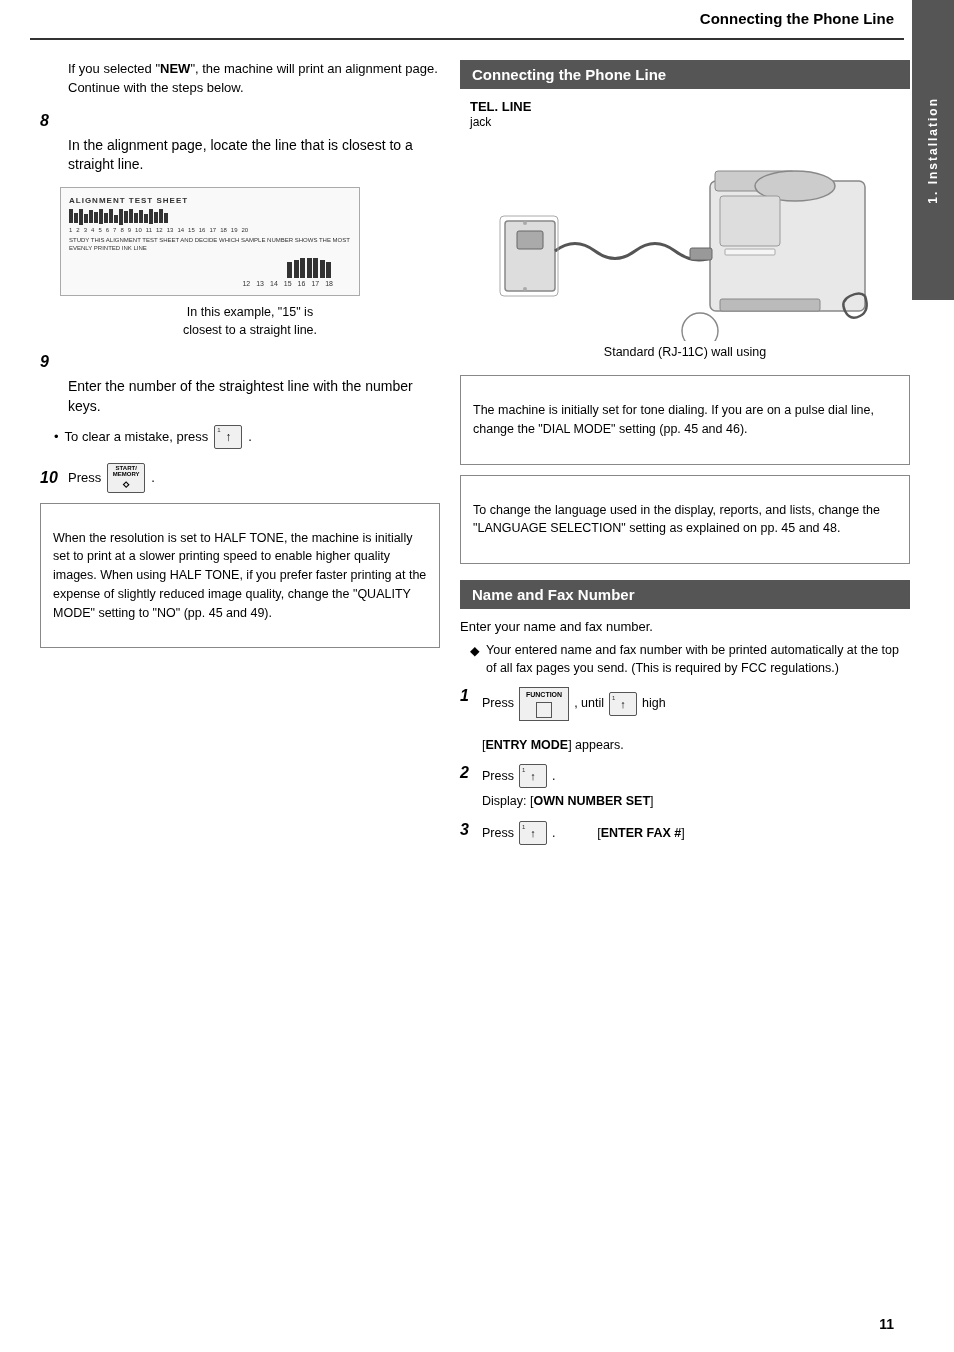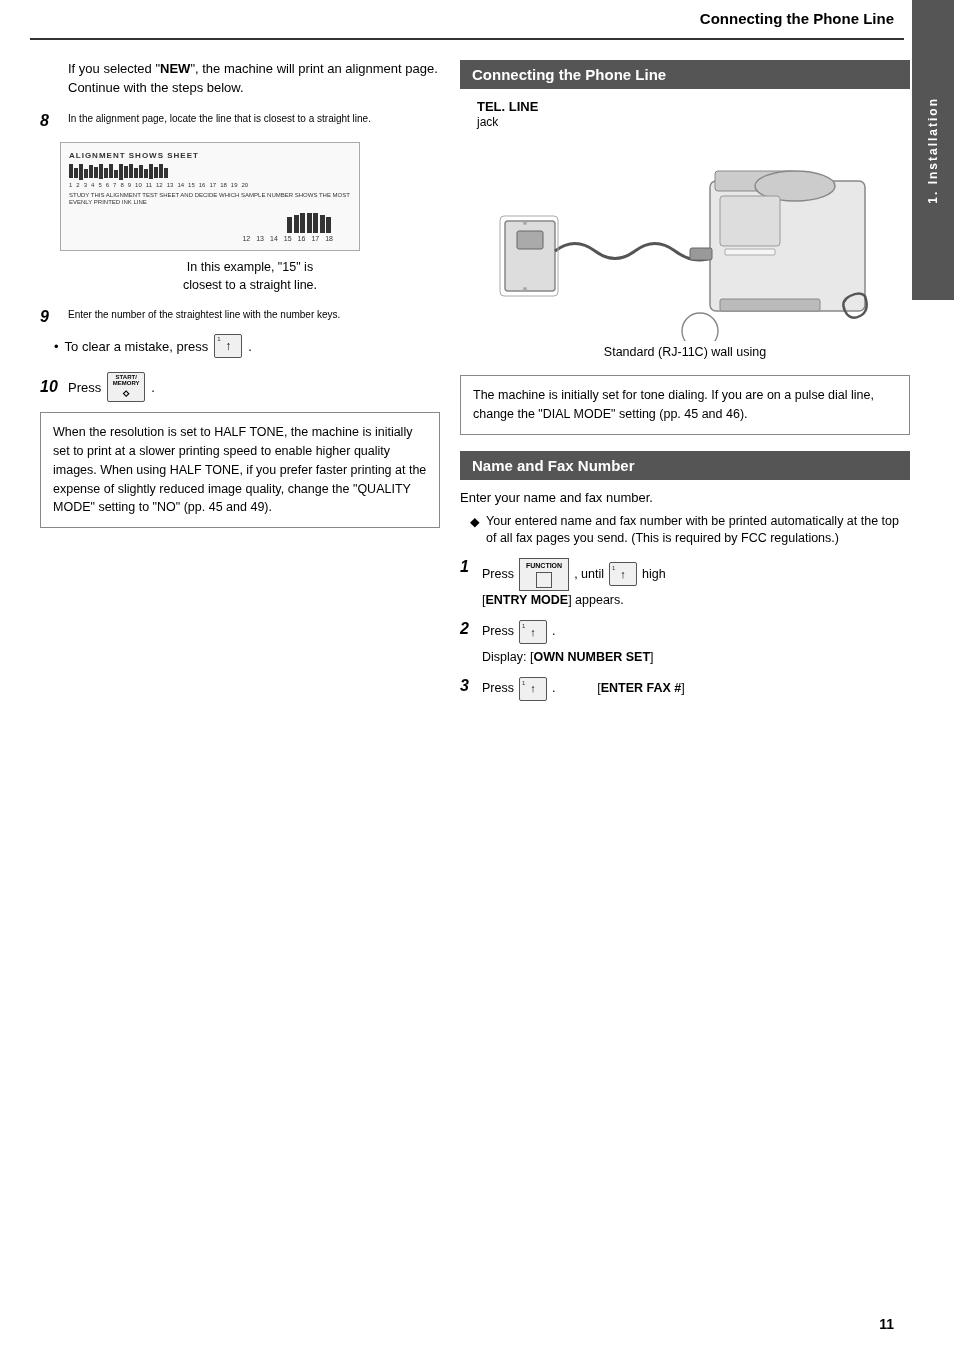--- a/index.html
+++ b/index.html
@@ -66,42 +66,43 @@
       color: white;
       font-size: 15px;
       font-weight: bold;
       padding: 6px 12px;
       margin-bottom: 10px;
     }
 
     
     .info-box {
       border: 1.5px solid #888;
-      padding: 10px 12px;
+      padding: 25px 12px;
       margin: 10px 0;
       font-size: 12.5px;
       line-height: 1.5;
     }
 
     
     .step {
       display: flex;
       align-items: flex-start;
       margin: 14px 0 8px 0;
     }
     .step-num {
       font-size: 16px;
       font-weight: bold;
       font-style: italic;
       min-width: 28px;
       margin-top: 0;
     }
     .step-text {
-      font-size: 10px;
+      font-size: 14px;
       line-height: 1.4;
+      margin-top: 24px;
     }
 
     
     .bullet-item {
       display: flex;
       align-items: flex-start;
       margin: 6px 0 6px 10px;
       font-size: 12.5px;
       line-height: 1.4;
     }
@@ -172,21 +173,21 @@
       text-align: center;
       margin: 0 0 8px 0;
       padding: 8px 0;
     }
     .phone-diagram svg {
       display: block;
       margin: 0 auto;
     }
     .tel-line-label {
       text-align: left;
-      margin-left: 17px;
+      margin-left: 10px;
       margin-bottom: 4px;
     }
     .tel-line-bold {
       font-weight: bold;
       font-size: 13px;
     }
     .tel-line-sub {
       font-size: 12px;
     }
 
@@ -257,21 +258,21 @@
   <p class="intro-text">
     If you selected "<strong>NEW</strong>", the machine will print an alignment page. Continue with the steps below.
   </p>
 
   <div class="step">
     <span class="step-num"><em>8</em></span>
     <span class="step-text">In the alignment page, locate the line that is closest to a straight line.</span>
   </div>
 
   <div class="align-sheet">
-    <div class="align-sheet-title">ALIGNMENT SHOWS SHEET</div>
+    <div class="align-sheet-title">ALIGNMENT TEST SHEET</div>
 
     <div style="display:flex; gap:1px; margin-bottom:2px;">
       <div style="width:4px; height:14px; background:#333; display:inline-block;"></div>
       <div style="width:4px; height:10px; background:#333; display:inline-block; margin-top:4px;"></div>
       <div style="width:4px; height:16px; background:#333; display:inline-block;"></div>
       <div style="width:4px; height:9px; background:#333; display:inline-block; margin-top:5px;"></div>
       <div style="width:4px; height:13px; background:#333; display:inline-block; margin-top:1px;"></div>
       <div style="width:4px; height:11px; background:#333; display:inline-block; margin-top:3px;"></div>
       <div style="width:4px; height:15px; background:#333; display:inline-block;"></div>
       <div style="width:4px; height:10px; background:#333; display:inline-block; margin-top:4px;"></div>
@@ -412,20 +413,23 @@
 
         <path d="M370 155 Q375 170 365 175 Q355 180 350 170 Q345 160 355 155 Q365 150 370 155" fill="none" stroke="#555" stroke-width="2.5"></path>
       </svg>
       <p style="font-size:12.5px; margin-top:4px;">Standard (RJ-11C) wall using</p>
     </div>
 
     <div class="info-box">
       <span>The machine is initially set for tone dialing. If you are on a pulse dial line, change the "DIAL MODE" setting (pp. 45 and 46).</span>
     </div>
 
+    <div class="info-box">
+      <span>To change the language used in the display, reports, and lists, change the "LANGUAGE SELECTION" setting as explained on pp. 45 and 48.</span>
+    </div>
   </div>
 
   <div class="right-section">
     <div class="section-header">Name and Fax Number</div>
 
     <p style="font-size:13px; margin:4px 0 8px 0;">Enter your name and fax number.</p>
 
     <div class="bullet-item">
       <span class="bullet-sym">◆</span>
       <span>Your entered name and fax number with be printed automatically at the top of all fax pages you send. (This is required by FCC regulations.)</span>
@@ -442,21 +446,21 @@
             <span style="width:16px; height:16px; border:1px solid #555; display:block; margin-top:1px;"></span>
           </span>
           <span>, until</span>
 
           <span class="key-icon-small">
             <span class="key-icon-label">1</span>
             <span style="font-size:11px;">↑</span>
           </span>
           <span>high</span>
         </div>
-        <div style="margin-top:0;">[<strong>ENTRY MODE</strong>] appears.</div>
+        <div style="margin-top:15px;">[<strong>ENTRY MODE</strong>] appears.</div>
       </div>
     </div>
 
     <div class="right-step">
       <span class="right-step-num"><em>2</em></span>
       <div class="right-step-content">
         <div style="display:flex; align-items:center; gap:5px;">
           <span>Press</span>
           <span class="key-icon-small">
             <span class="key-icon-label">1</span>

